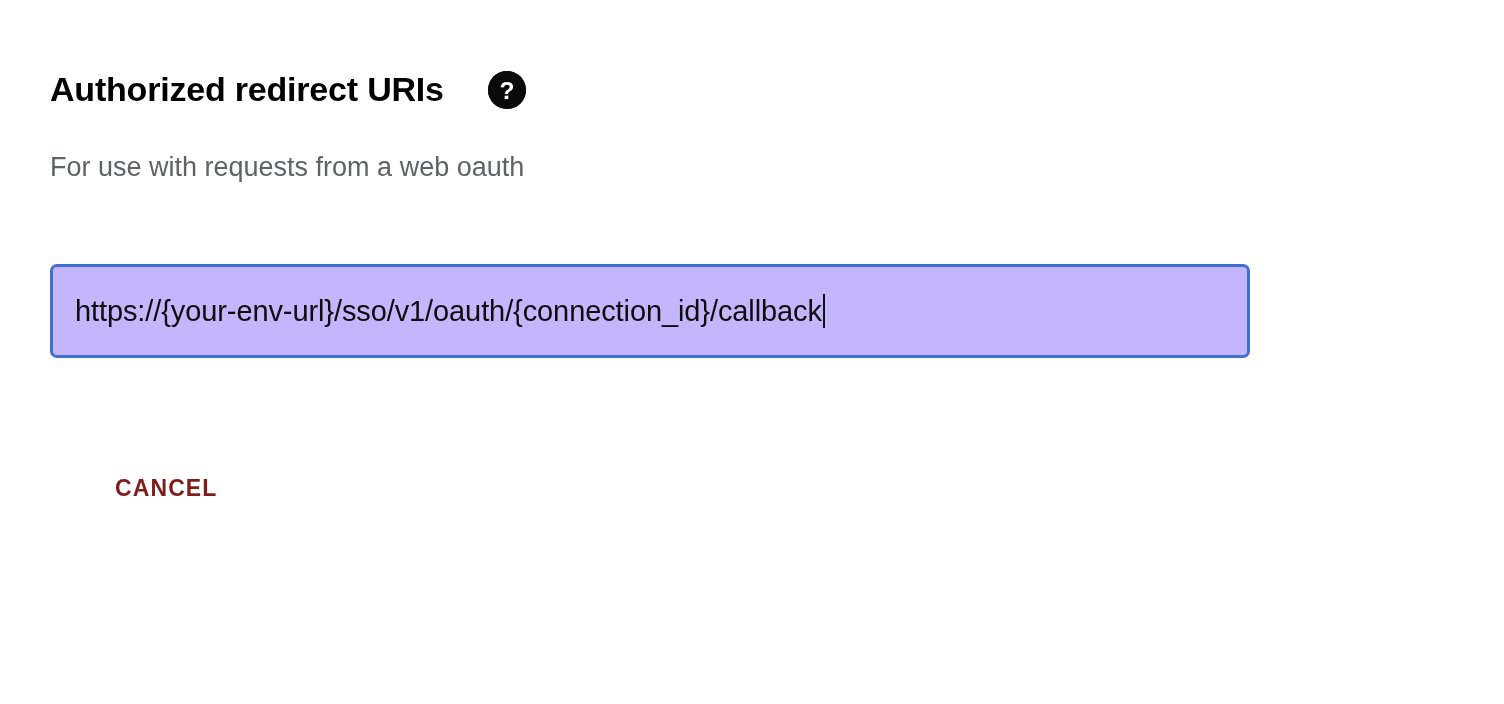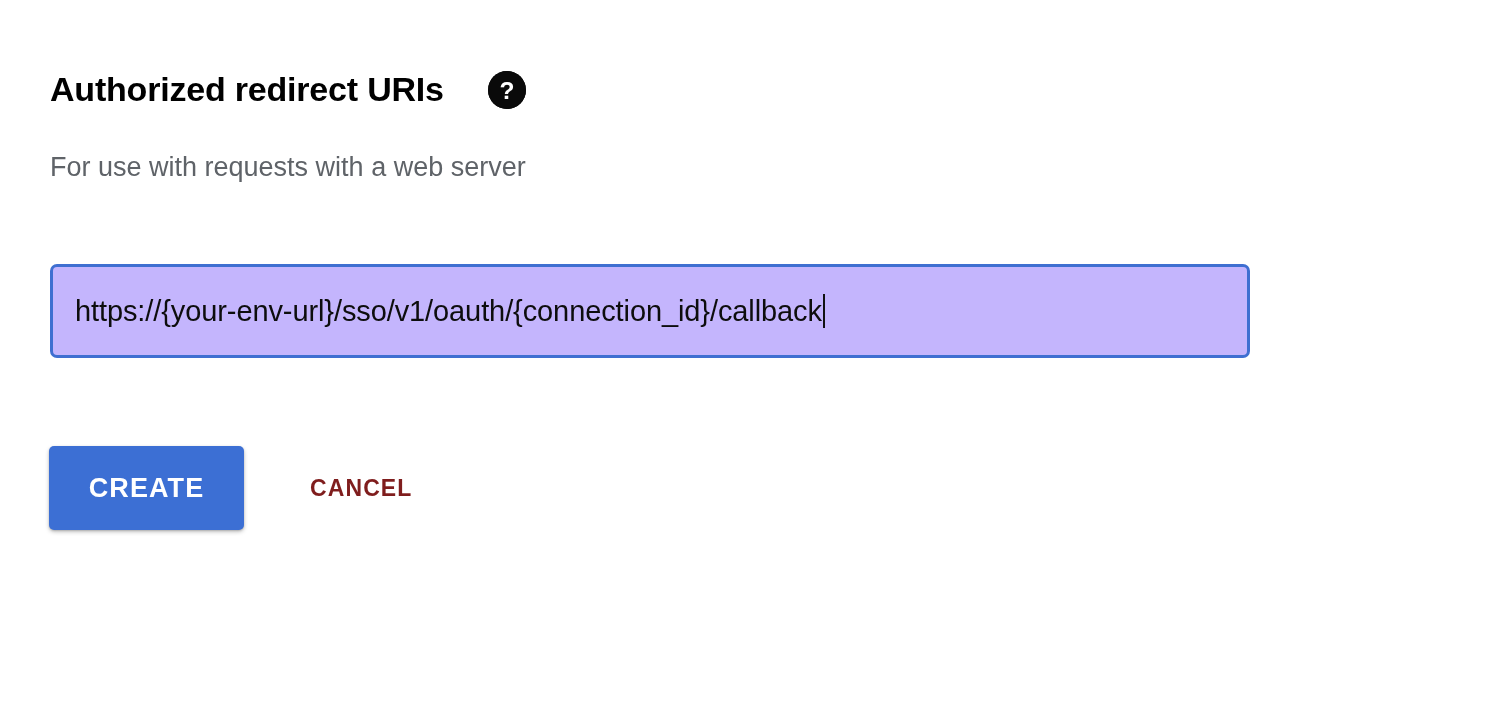--- a/index.html
+++ b/index.html
@@ -168,27 +168,26 @@
     <div class="section-title">Authorized redirect URIs</div>
 
     <div class="help-icon">
       <svg width="38" height="38" viewBox="0 0 24 24" aria-hidden="true">
         <circle cx="12" cy="12" r="12" fill="#0a0a0a"></circle>
         <text x="12" y="17.6" text-anchor="middle" font-family="Liberation Sans, sans-serif" font-size="15.5" font-weight="700" fill="#ffffff">?</text>
       </svg>
     </div>
   </div>
 
-  <div class="section-subtitle">For use with requests with a web server</div>
+  <div class="section-subtitle">For use with requests from a web oauth</div>
 
   <div class="field-wrap">
     <div class="text-field">
       <span class="field-text">https://{your-env-url}/sso/v1/oauth/{connection_id}/callback</span>
       <span class="caret"></span>
     </div>
   </div>
 
   <div class="actions">
-    <button class="btn-create">CREATE</button>
     <button class="btn-cancel">CANCEL</button>
   </div>
 
 </div>
 
 </body></html>

